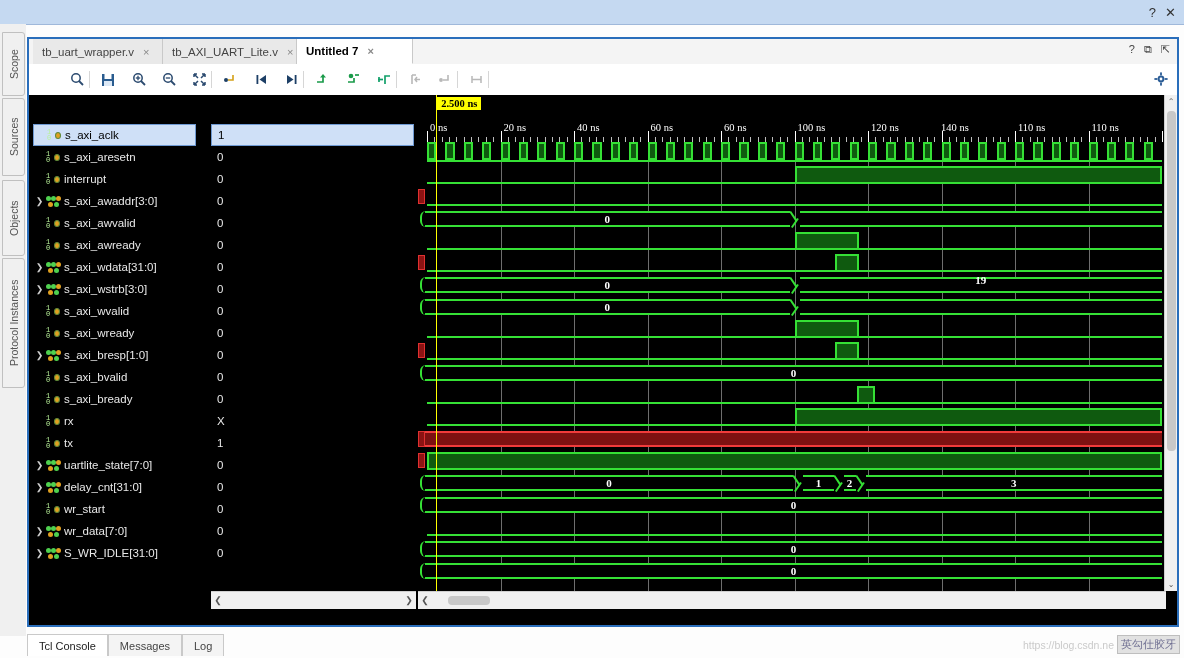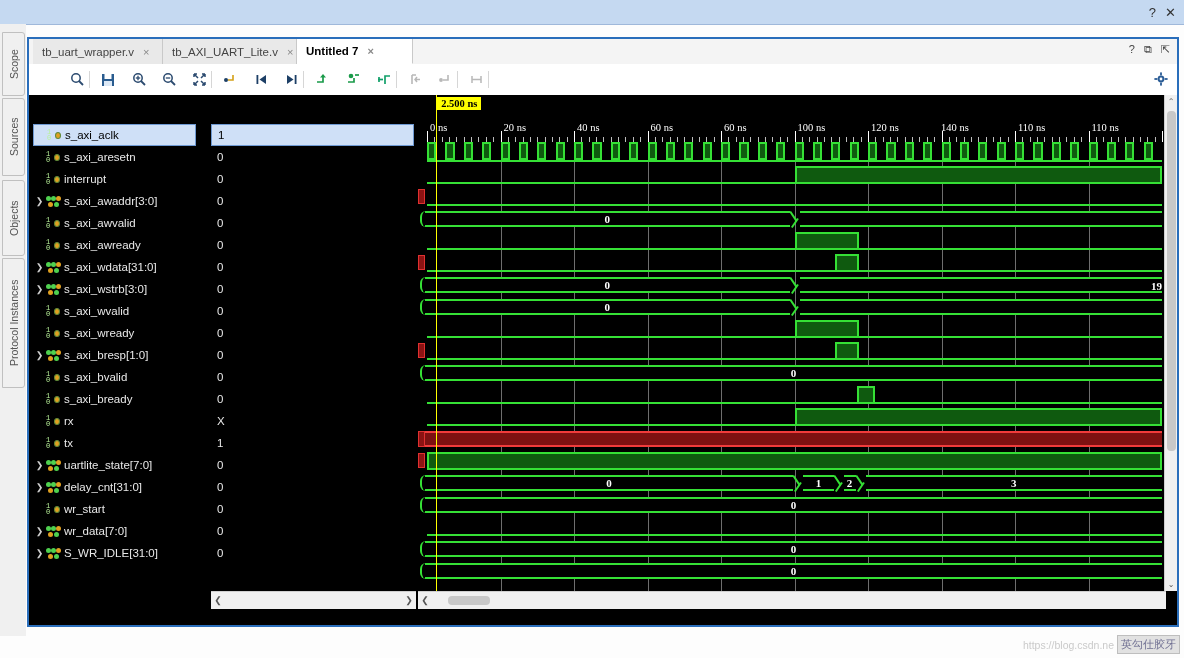--- a/index.html
+++ b/index.html
@@ -809,21 +809,21 @@
               <div class="lvl0" style="left: 9px; top: 18px; width: 407.925px;"></div>
               <div class="hi" style="left: 416.925px; top: 2px; width: 23.8875px; height: 18px;"></div>
               <div class="lvl0" style="left: 440.812px; top: 18px; width: 303.188px;"></div>
             </div>
             <div class="wr" style="top: 132px;">
               <div class="openp" style="left: 2px; top: 3px;"></div>
               <div class="busseg" style="left: 7px; top: 3px; width: 364.5px;"></div>
               <div class="buslbl" style="left: 7px; top: 5px; width: 364.5px; line-height: 13px;">0</div>
               <div class="xmark" style="left: 372.5px; top: 3px;"></div>
               <div class="busseg" style="left: 381.5px; top: 3px; width: 362.5px;"></div>
-              <div class="buslbl" style="left: 381.5px; top: 6px; width: 362.5px; line-height: 13px; text-align: right;">19</div>
+              <div class="buslbl" style="left: 381.5px; top: 0; width: 362.5px; line-height: 13px;">19</div>
             </div>
             <div class="wr" style="top: 154px;">
               <div class="openp" style="left: 2px; top: 3px;"></div>
               <div class="busseg" style="left: 7px; top: 3px; width: 364.5px;"></div>
               <div class="buslbl" style="left: 7px; top: 5px; width: 364.5px; line-height: 13px;">0</div>
               <div class="xmark" style="left: 372.5px; top: 3px;"></div>
               <div class="busseg" style="left: 381.5px; top: 3px; width: 362.5px;"></div>
             </div>
             <div class="wr" style="top: 176px;">
               <div class="lvl0" style="left: 9px; top: 18px; width: 367.5px;"></div>
@@ -905,18 +905,23 @@
         <div class="ar" style="left:0">❮</div>
         <div class="ar" style="right:0">❯</div>
       </div>
       <div class="hsb" style="left:389px;top:496px;width:748px;">
         <div class="ar" style="left:0">❮</div>
         <div class="thumb" style="left:30px;width:42px;"></div>
       </div>
     </div>
   </div>
 
+  <div class="btabs">
+    <div class="btab active">Tcl Console</div>
+    <div class="btab">Messages</div>
+    <div class="btab">Log</div>
+  </div>
 
   <div class="wm">
     <span class="u">https://blog.csdn.ne</span>
     <span class="cn">英勾仕胶牙</span>
   </div>
 </div>
 
 </body></html>

